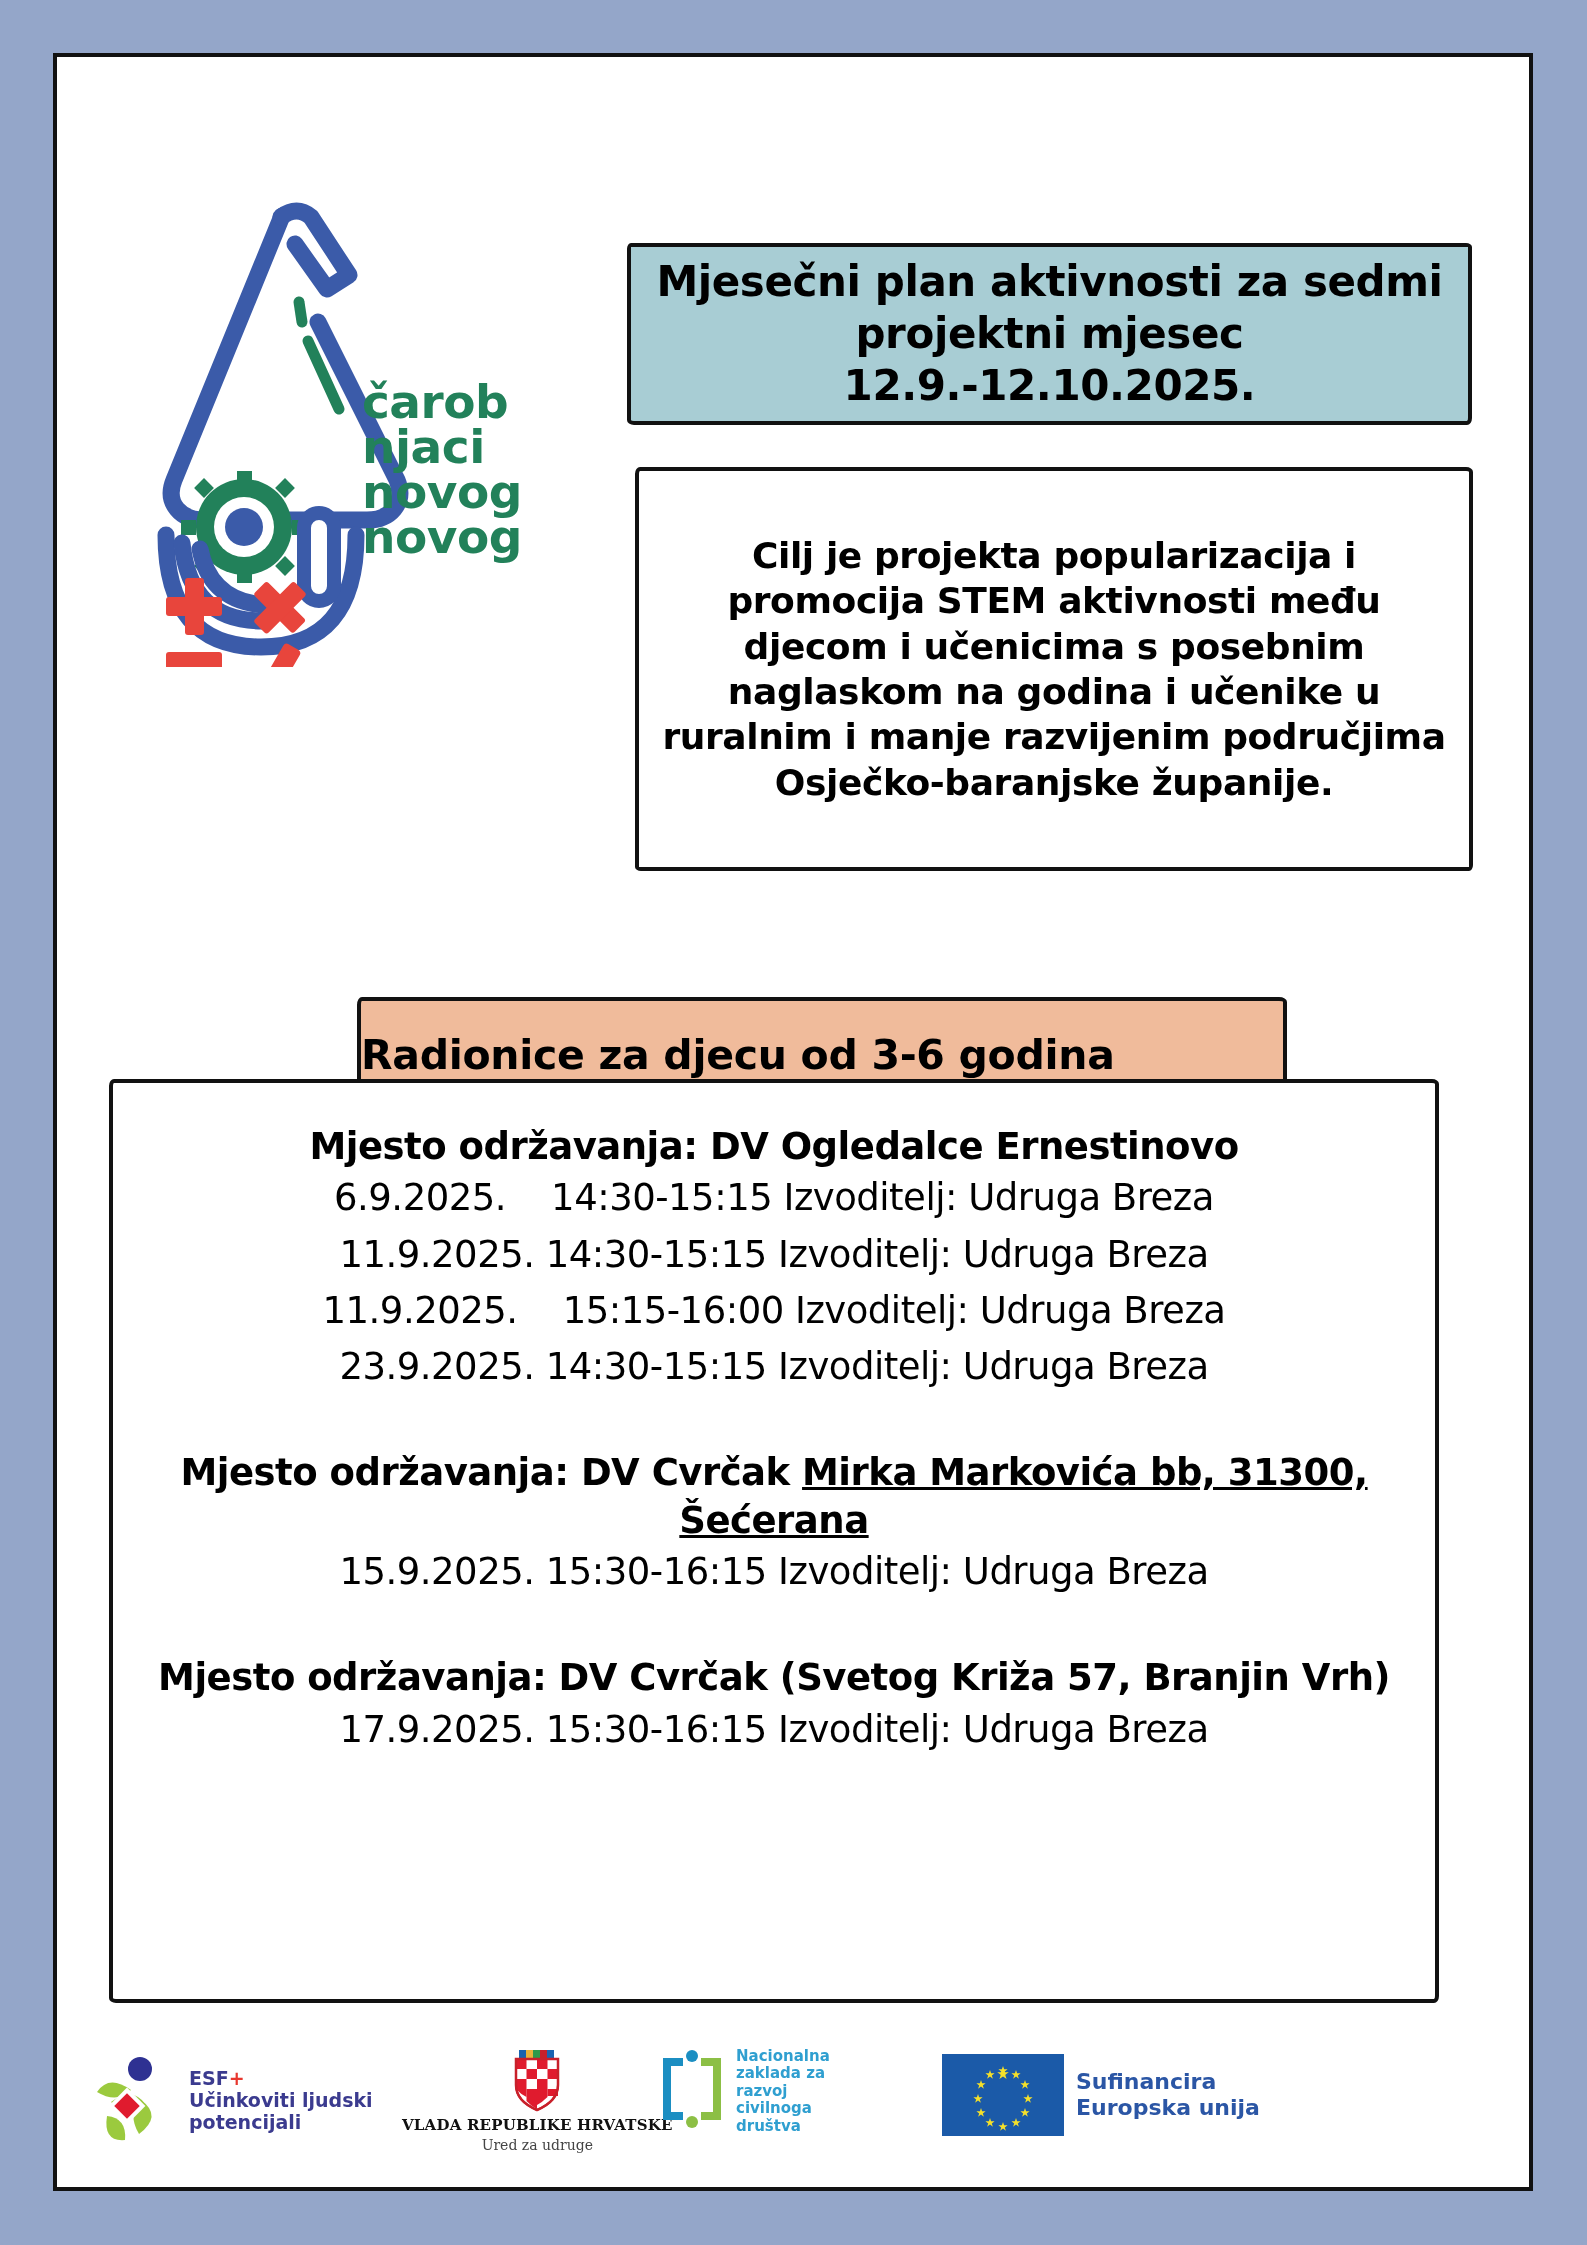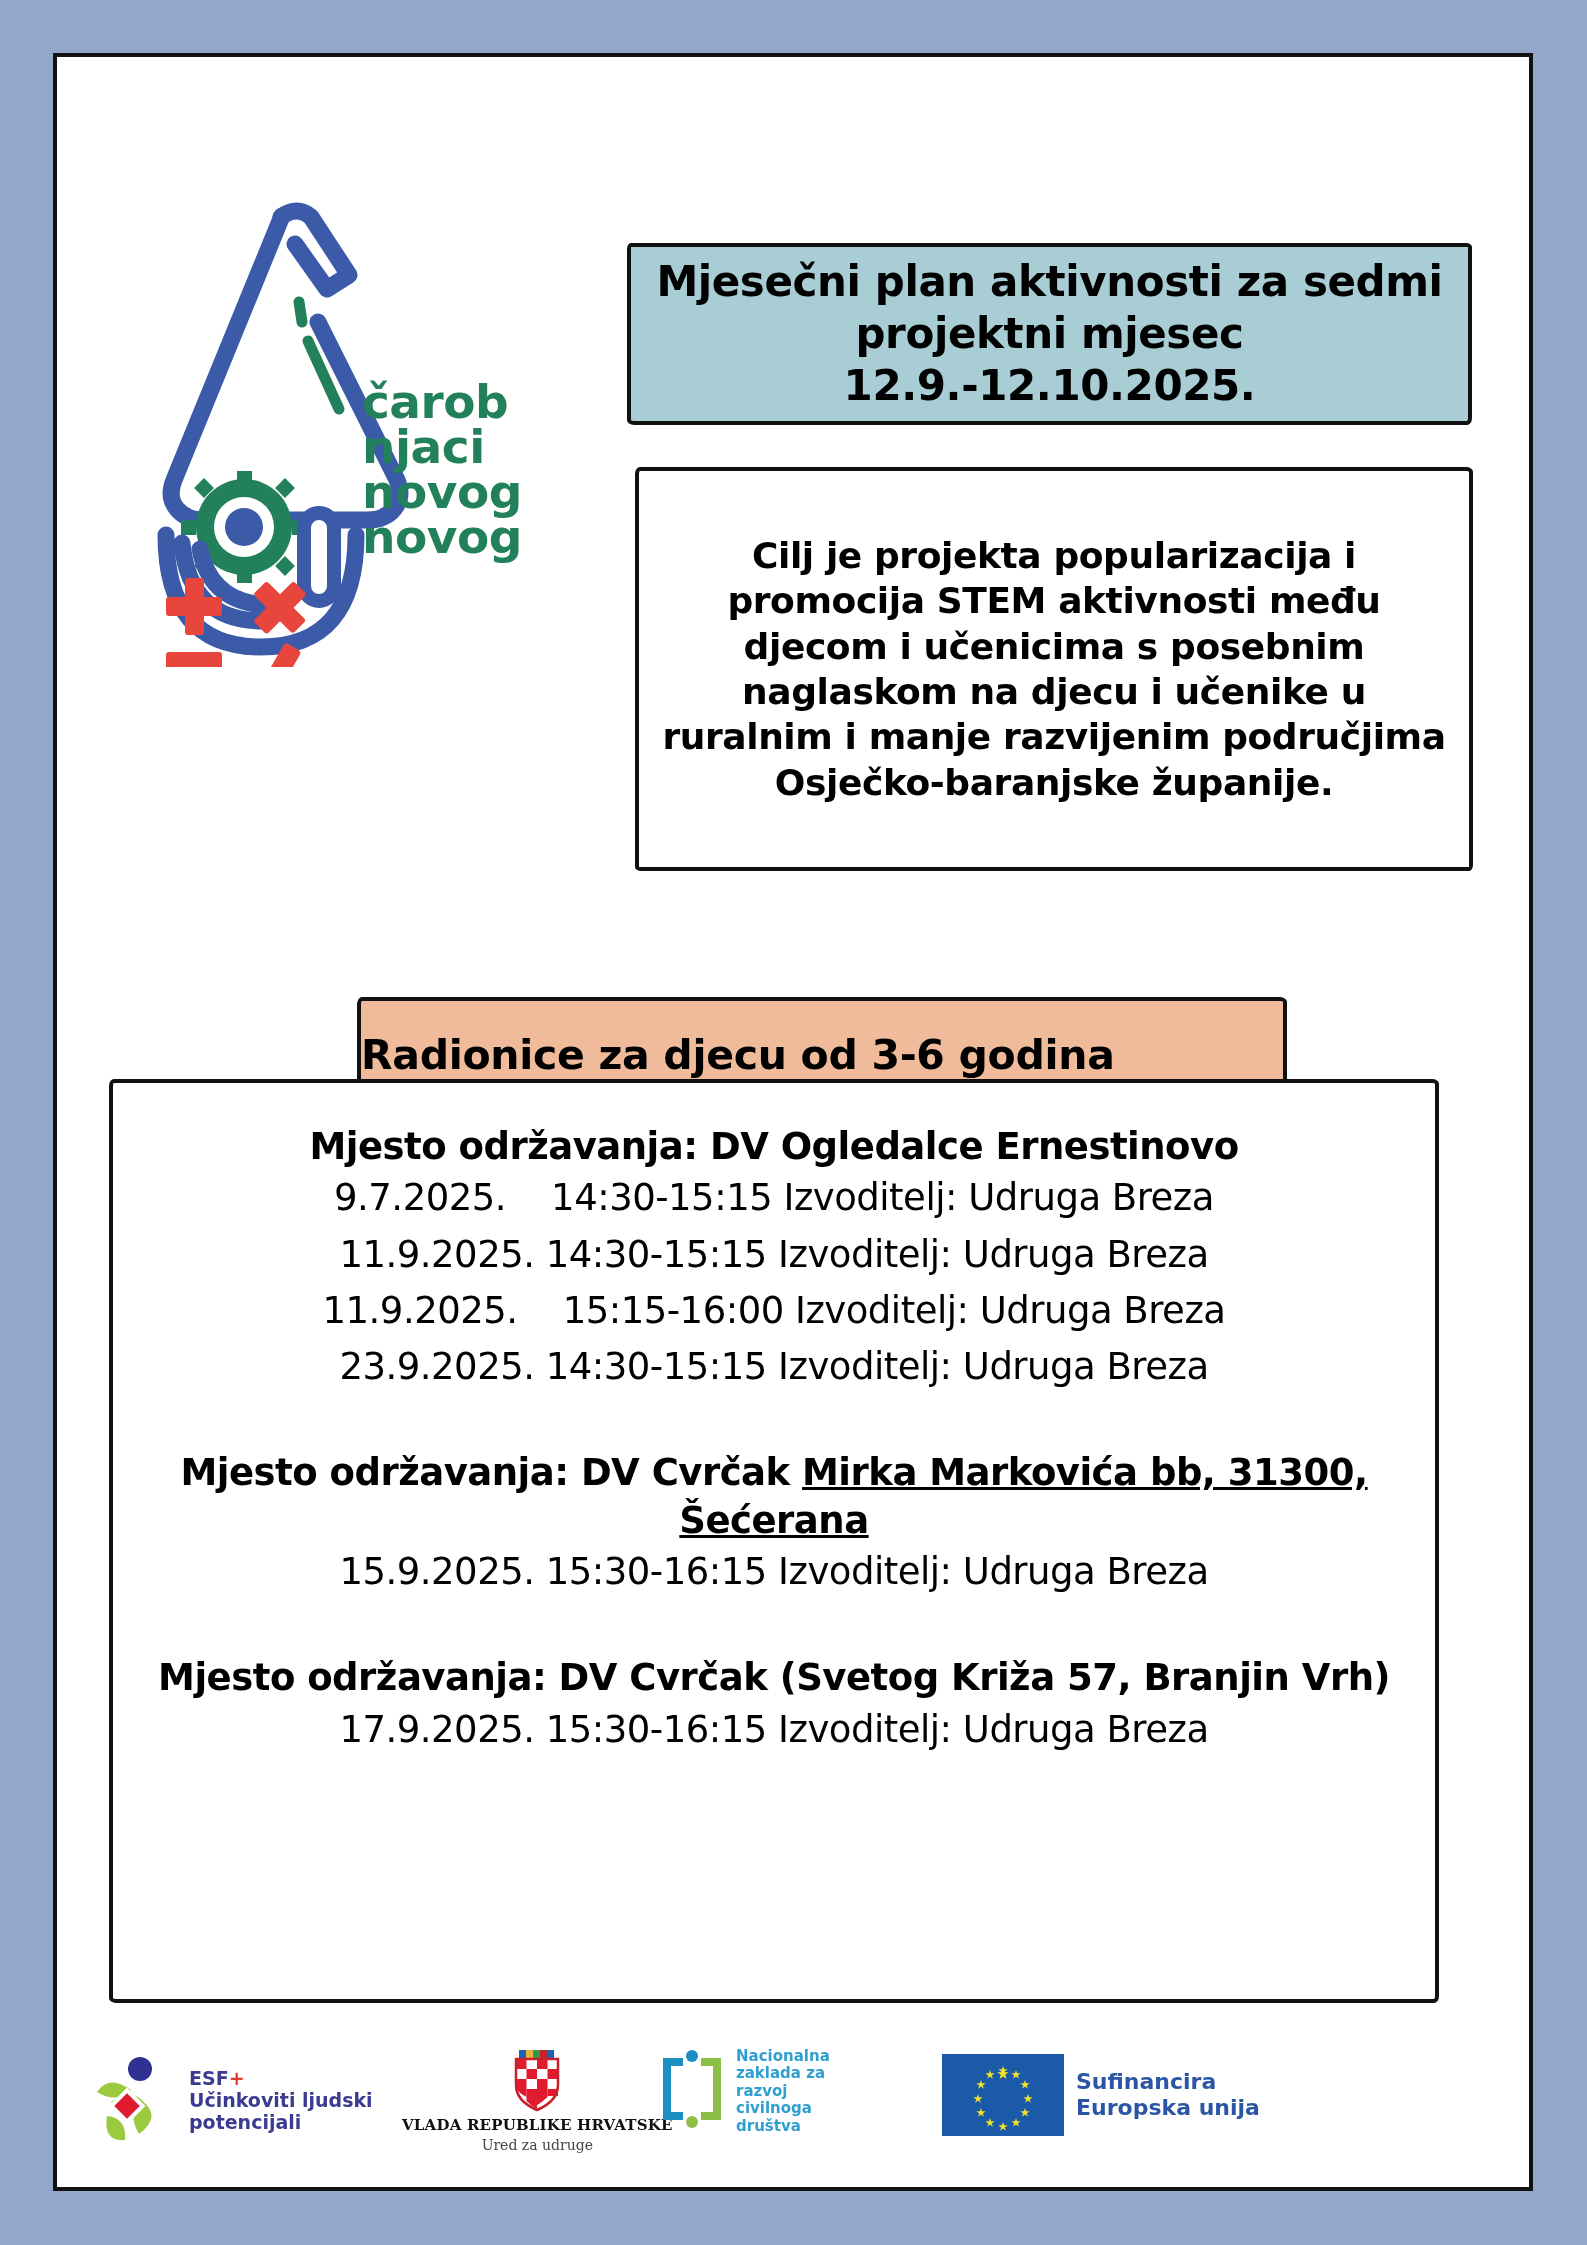--- a/index.html
+++ b/index.html
@@ -263,34 +263,34 @@
       <div>novog</div>
       <div>novog</div>
     </div>
   </div>
 
   <div id="title-box">
     <div class="txt">Mjesečni plan aktivnosti za sedmi projektni mjesec 12.9.-12.10.2025.</div>
   </div>
 
   <div id="goal-box">
-    <div class="txt">Cilj je projekta popularizacija i promocija STEM aktivnosti među djecom i učenicima s posebnim naglaskom na djecu i učenike u ruralnim i manje razvijenim područjima Osječko-baranjske županije.</div>
+    <div class="txt">Cilj je projekta popularizacija i promocija STEM aktivnosti među djecom i učenicima s posebnim naglaskom na godina i učenike u ruralnim i manje razvijenim područjima Osječko-baranjske županije.</div>
   </div>
 
   <div id="banner">
     <div class="txt">Radionice za djecu od 3-6 godina</div>
   </div>
 
   <div id="schedule-box">
 
     <div class="venue-block">
       <div class="venue-title">
         <span>Mjesto održavanja: DV Ogledalce Ernestinovo</span>
       </div>
-      <div class="session">9.7.2025.    14:30-15:15 Izvoditelj: Udruga Breza</div>
+      <div class="session">6.9.2025.    14:30-15:15 Izvoditelj: Udruga Breza</div>
       <div class="session">11.9.2025. 14:30-15:15 Izvoditelj: Udruga Breza</div>
       <div class="session">11.9.2025.    15:15-16:00 Izvoditelj: Udruga Breza</div>
       <div class="session">23.9.2025. 14:30-15:15 Izvoditelj: Udruga Breza</div>
     </div>
 
     <div class="gap"></div>
 
     <div class="venue-block">
       <div class="venue-title">
         <span>Mjesto održavanja: DV Cvrčak </span><span class="u">Mirka Markovića bb, 31300, Šećerana</span>

